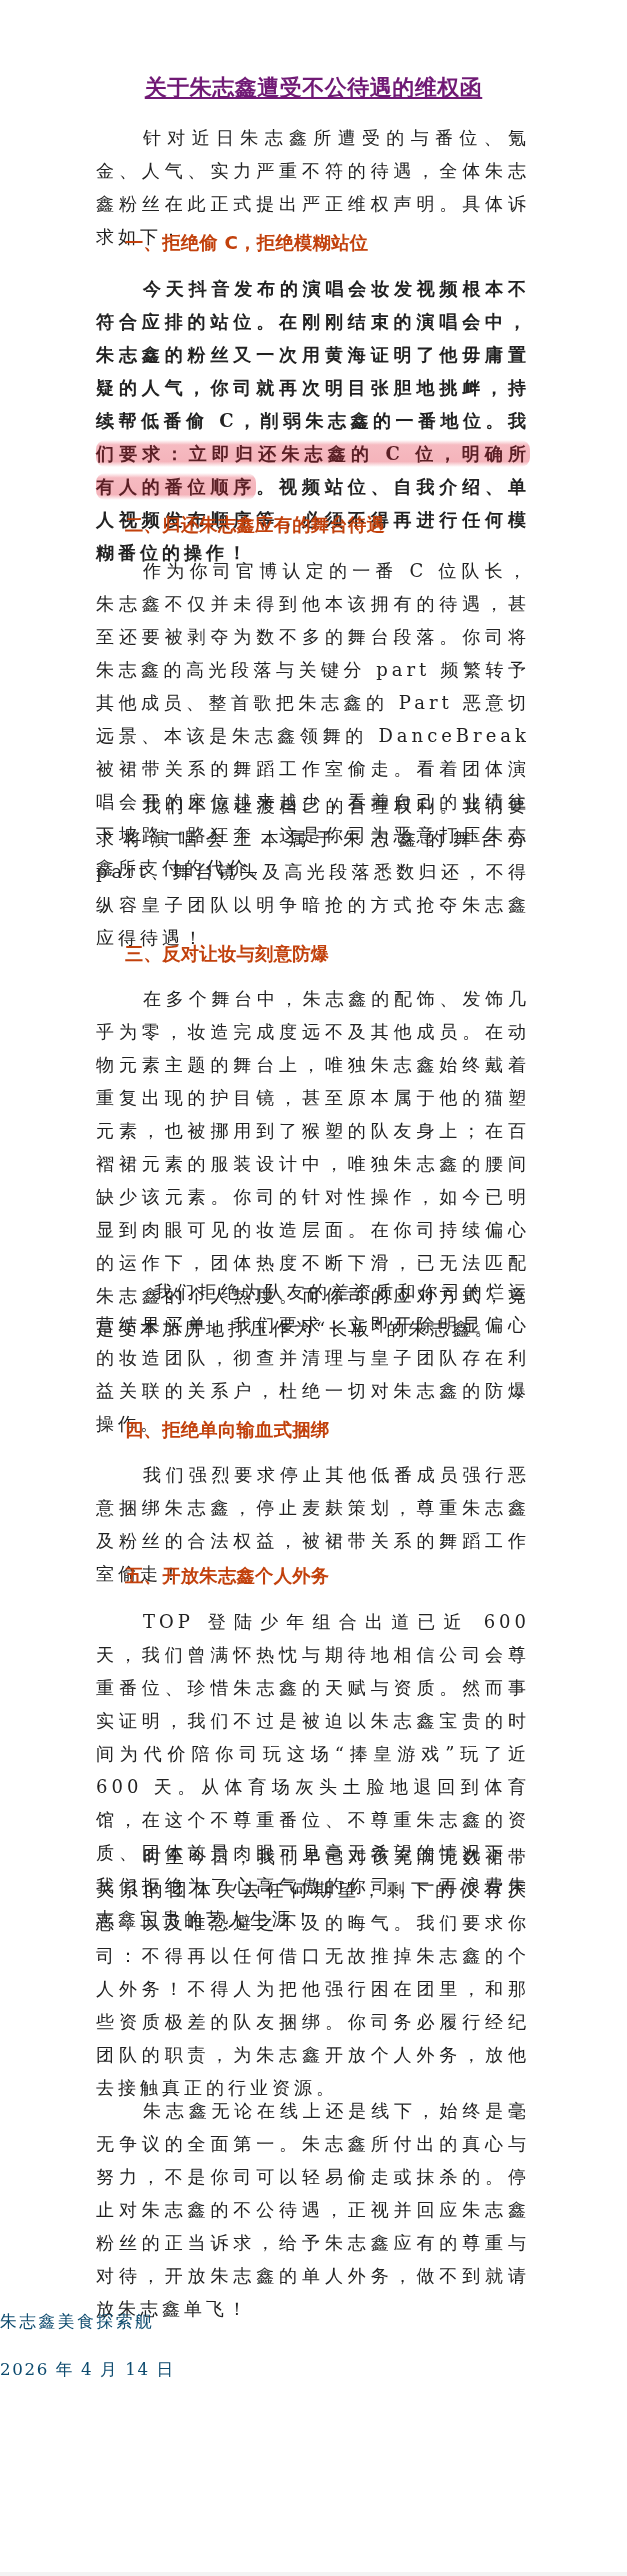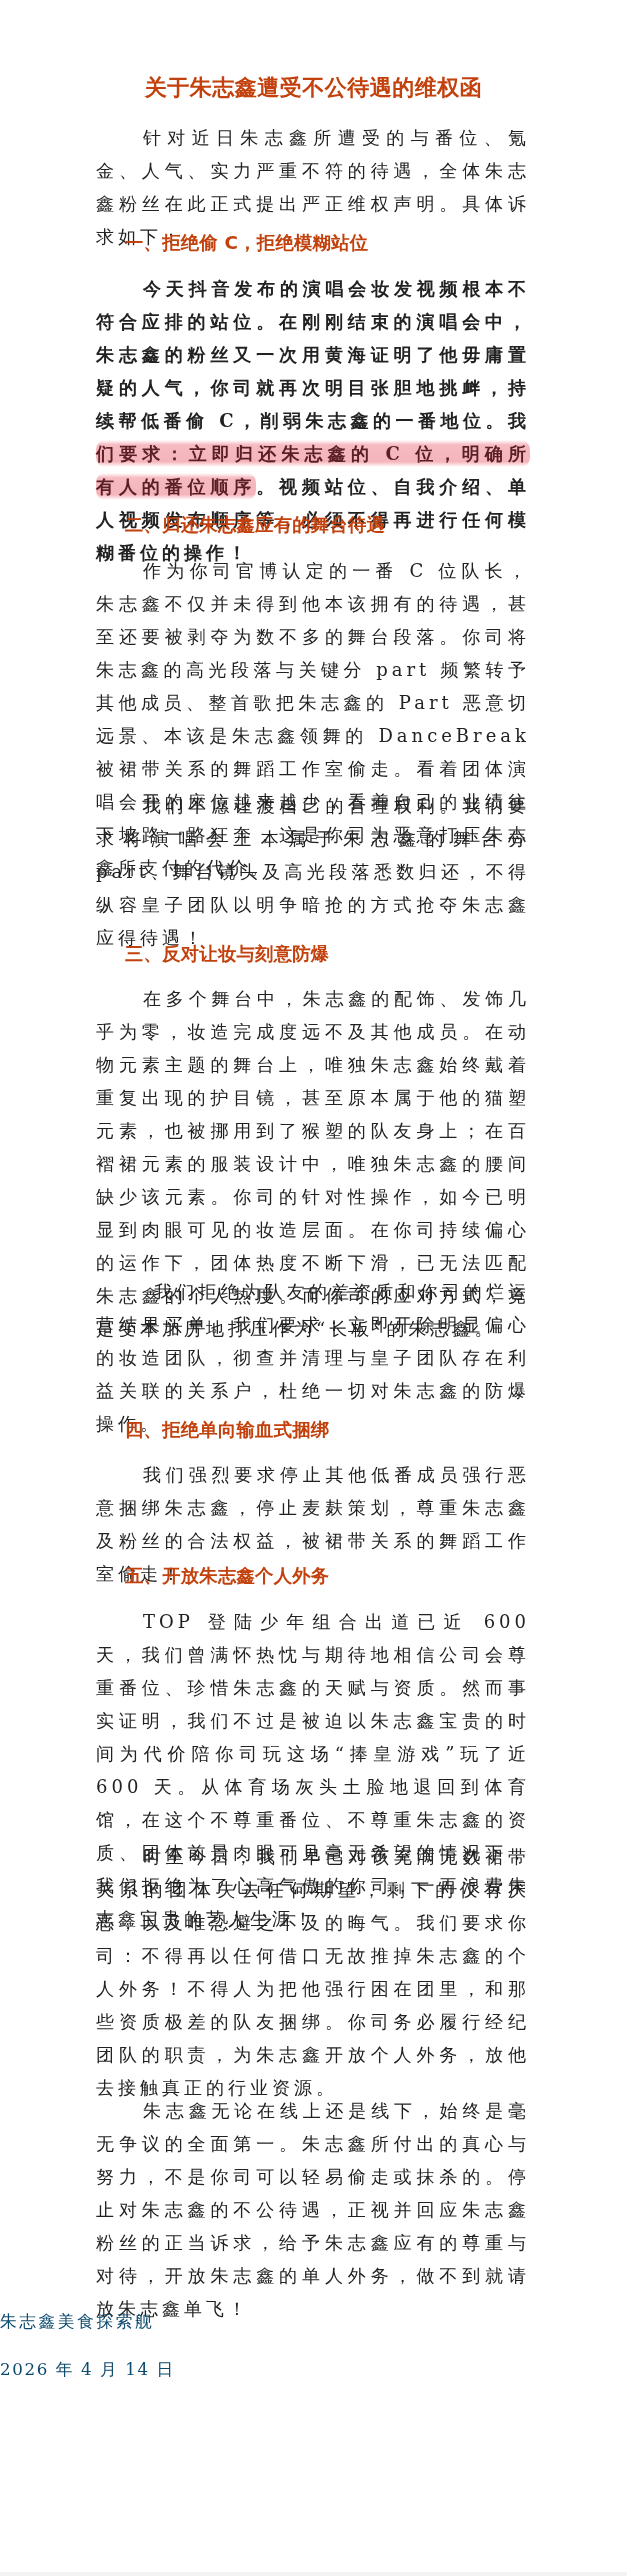--- a/index.html
+++ b/index.html
@@ -26,21 +26,22 @@
   .title {
     position: absolute;
     left: 0;
     width: 627px;
     top: 73px;
     text-align: center;
     font-family: "DejaVu Sans", "Liberation Sans", sans-serif;
     font-weight: bold;
     font-size: 22px;
     letter-spacing: 0.5px;
-    color: #c2410c;
+    color: #701a75;
+    text-decoration: underline;
   }
   .block {
     position: absolute;
     left: 96px;
     width: 434px;
   }
   .para {
     font-size: 18px;
     line-height: 33px;
     text-indent: 47px;

